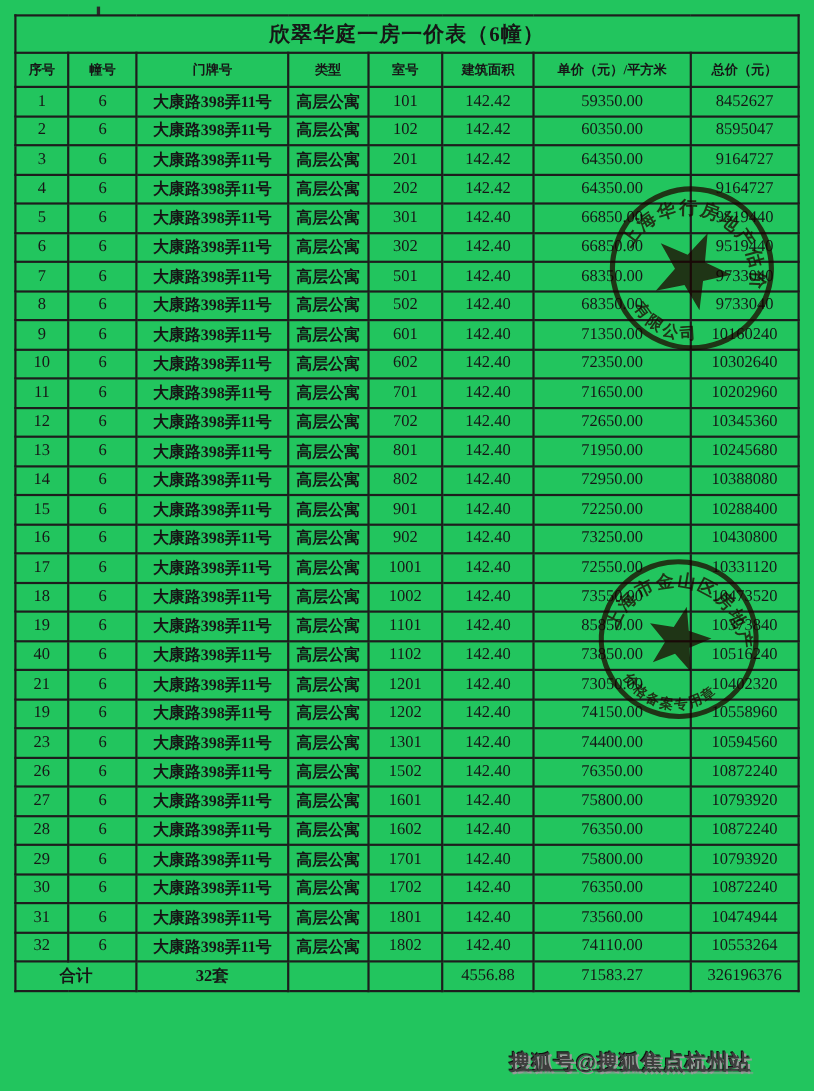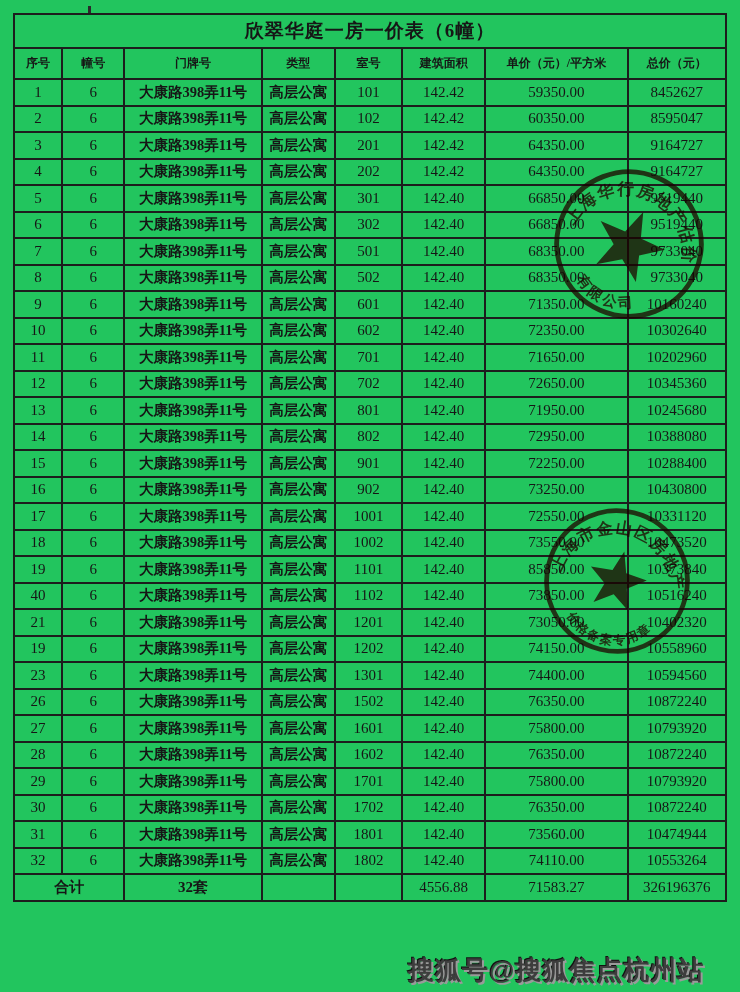--- a/index.html
+++ b/index.html
@@ -24,25 +24,26 @@
   tr.sum-row td { height:25px; font-size:15px;margin-top:44px; }
   tr.sum-row td.cn { font-weight:bold; }
   
   .stamp { position:absolute; mix-blend-mode:multiply; opacity:.85; pointer-events:none; }
   .stamp svg { display:block; }
   .stamp1 { left:551px; top:166px; transform:rotate(24deg); }
   .stamp2 { left:541px; top:505px; transform:rotate(14deg); }
   .seal-text { fill:#dd2318; font-family:"Liberation Sans","DejaVu Sans",sans-serif; font-weight:bold; }
   
   .watermark {
-    position:absolute; left:408px; top:953px; width:330px; text-align:left;
+    position:absolute; left:408px; top:953px; width:330px; text-align:center;
     font-family:"Liberation Sans","DejaVu Sans",sans-serif;
-    font-size:26px; font-weight:bold; letter-spacing:1px;
+    font-size:19px; font-weight:bold; letter-spacing:1px;
     color:#3d3d3d;
     text-shadow:2px 2px 0 #9a9a9a, -1px -1px 0 #111;
+    text-decoration:underline;
   }
   .corner-mark { position:absolute; left:88px; top:6px; width:3px; height:8px; background:#2a2a2a; }
 </style>
 </head>
 <body>
 
 <div class="sheet">
   <div class="corner-mark"></div>
 
   <table class="price-table">

